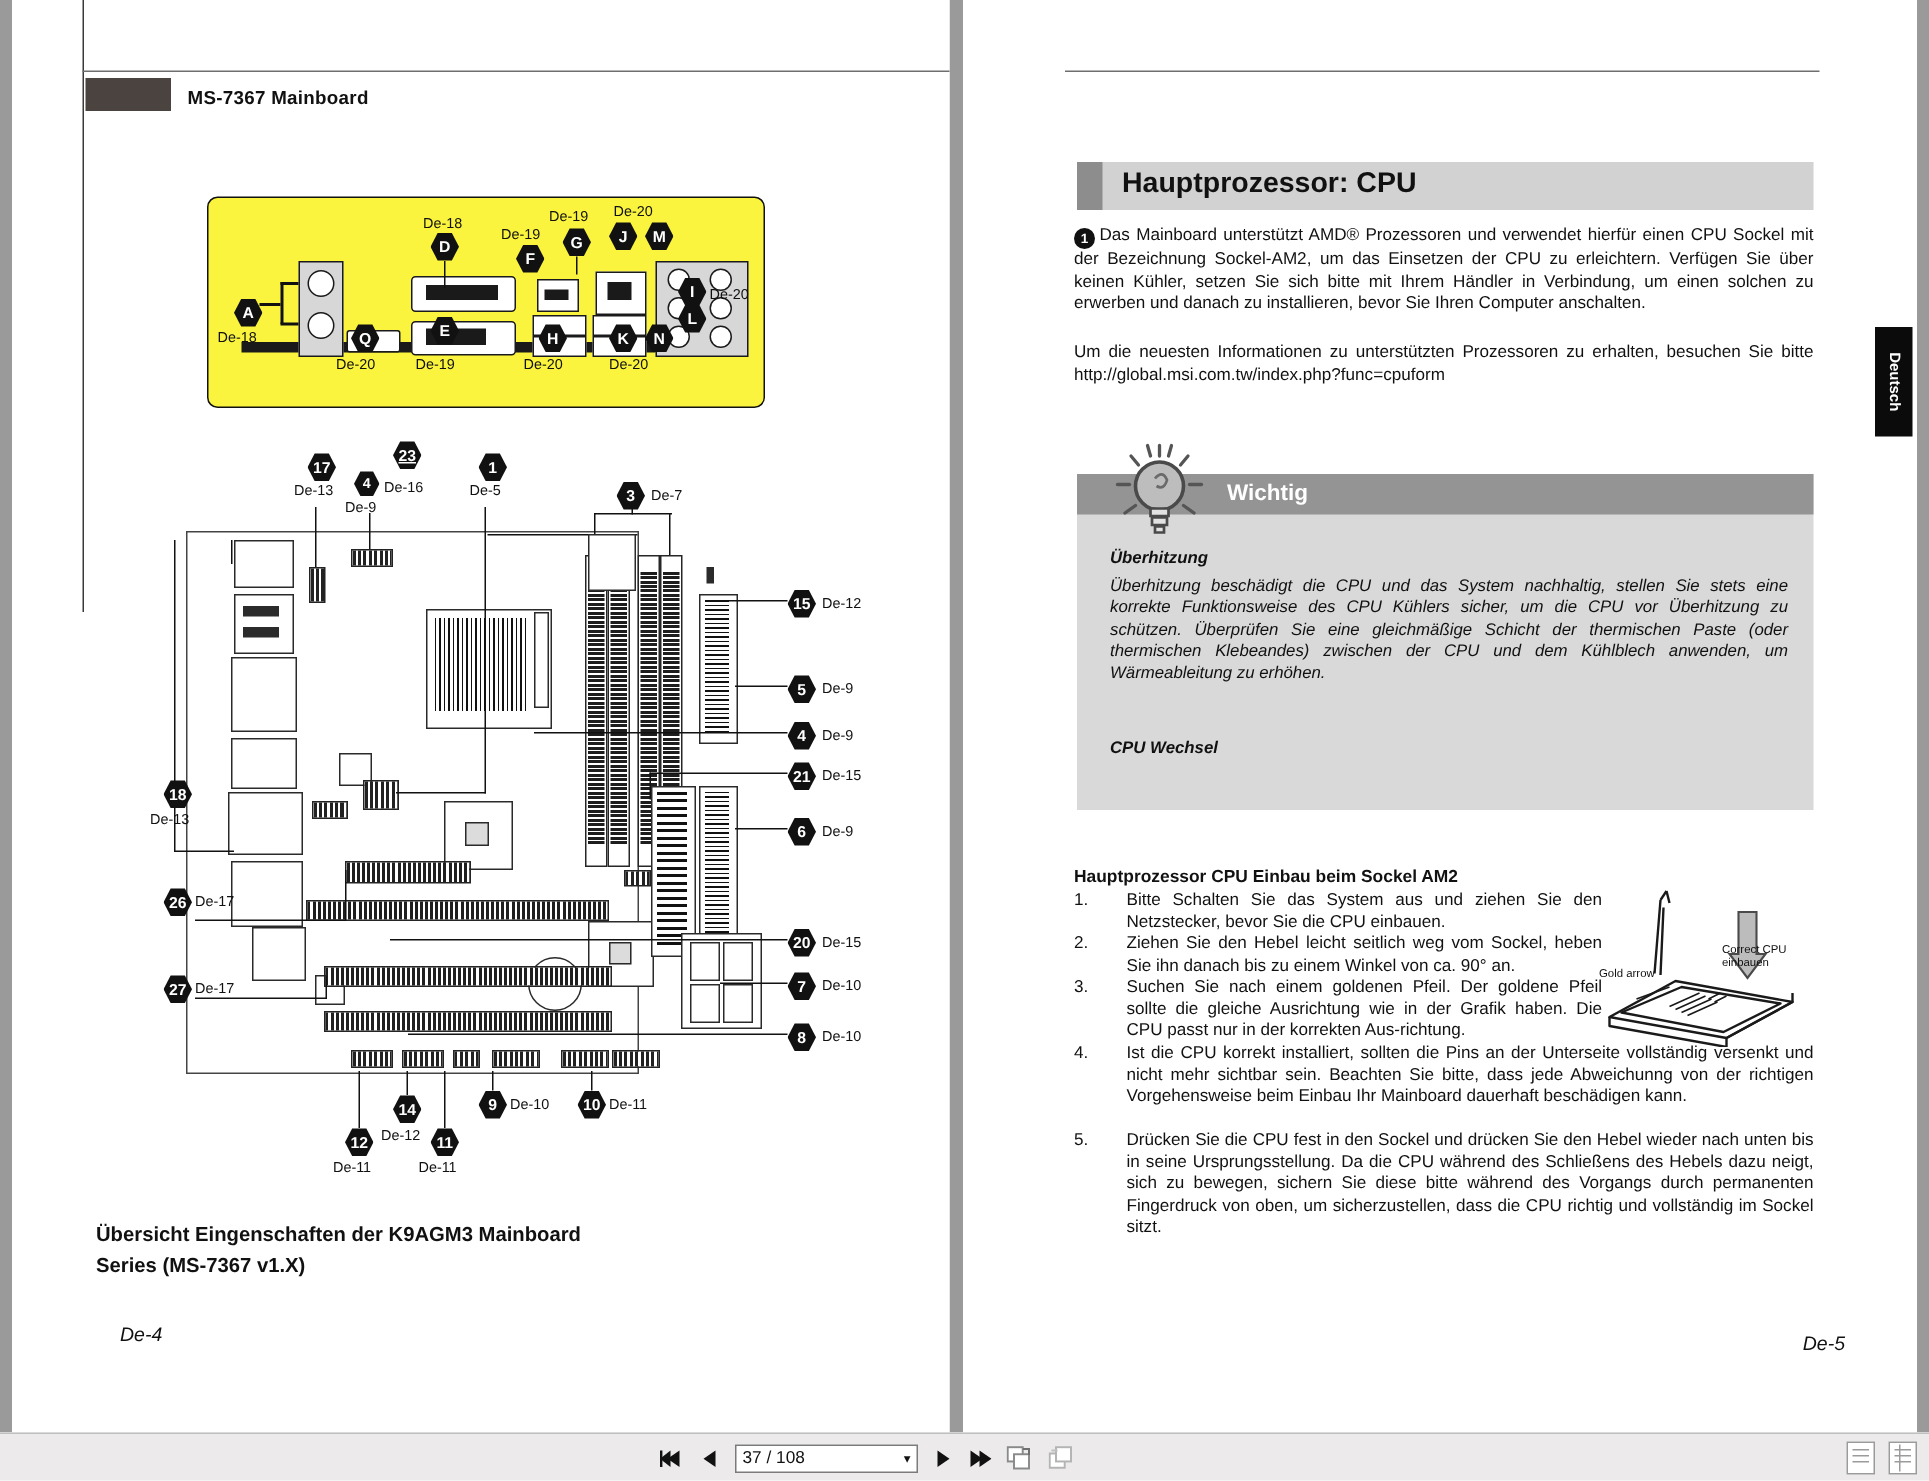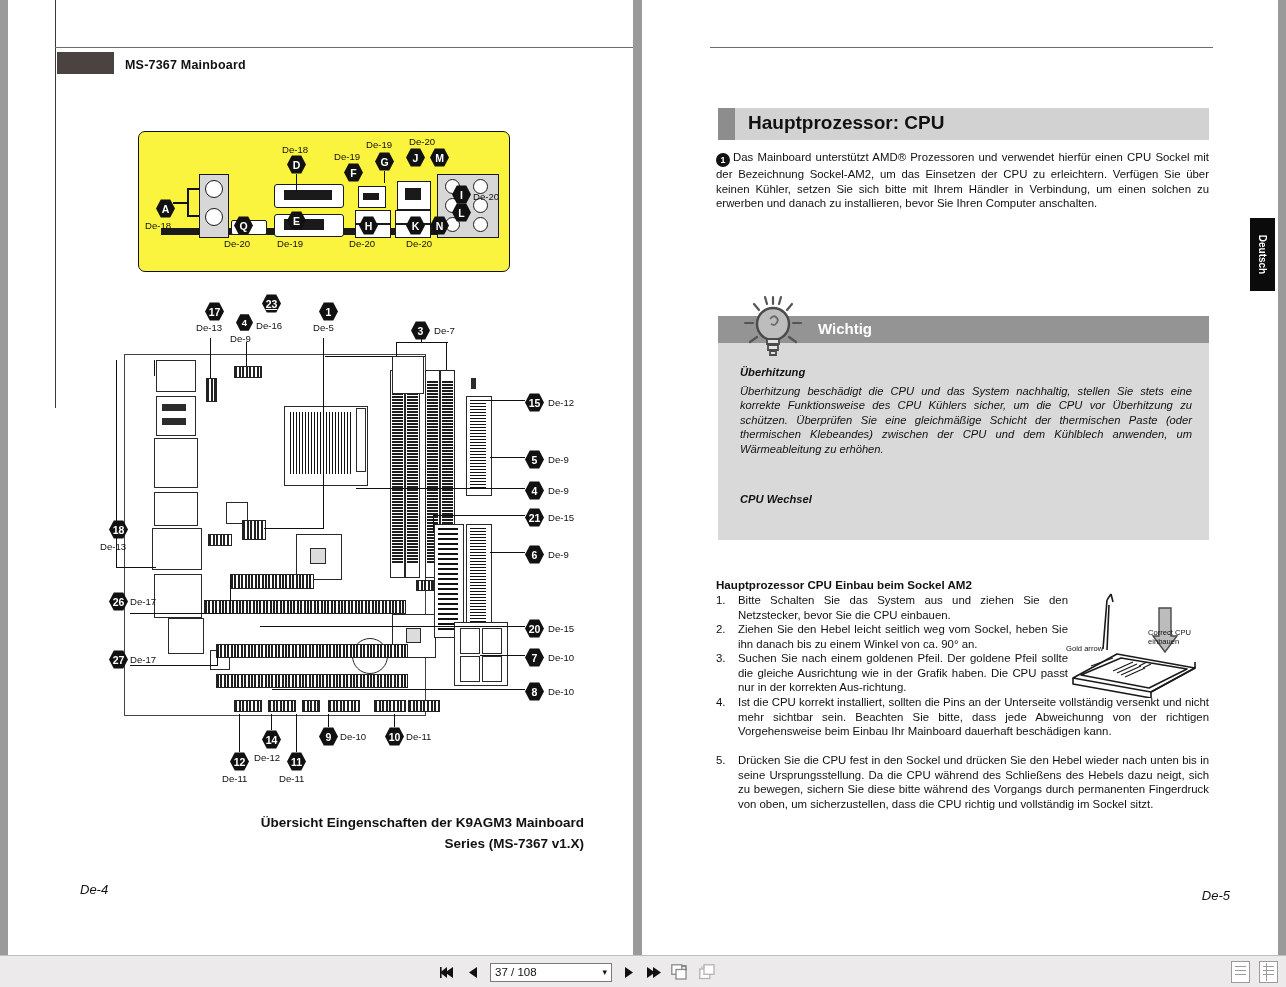--- a/index.html
+++ b/index.html
@@ -44,21 +44,21 @@
   .bx.thin{border-width:1px;}
   .hatch{position:absolute;background:#2b2b2b;}
   .dimm{position:absolute;background:#fff;border:1.3px solid #262626;}
   .dimm .core{position:absolute;left:1px;right:1px;top:10px;bottom:13px;background:
       repeating-linear-gradient(to bottom,#1d1d1d 0 2px,#ffffff 2px 3px);}
   .slot{position:absolute;border:1.3px solid #242424;background:
       repeating-linear-gradient(to right,#1f1f1f 0 2px,#ffffff 2px 3.4px);}
   .hdrpin{position:absolute;border:1.2px solid #232323;background:
       repeating-linear-gradient(to right,#222 0 2px,#fff 2px 3.6px);}
 
-  #caption{position:absolute;left:56px;top:812px;width:520px;text-align:right;font-size:13.5px;font-weight:bold;color:#111;line-height:21px;}
+  #caption{position:absolute;left:56px;top:812px;width:520px;text-align:left;font-size:13.5px;font-weight:bold;color:#111;line-height:21px;}
   #foot-left{position:absolute;left:72px;top:882px;font-size:13px;font-style:italic;color:#111;}
   #foot-right{position:absolute;right:56px;top:888px;font-size:13px;font-style:italic;color:#111;}
 
   
   #sec-bar{position:absolute;left:718px;top:108px;width:491px;height:32px;background:#d2d2d2;}
   #sec-bar-cap{position:absolute;left:718px;top:108px;width:17px;height:32px;background:#8d8d8d;}
   #sec-title{position:absolute;left:748px;top:112px;font-size:19px;font-weight:bold;color:#111;}
 
   .body-p{position:absolute;font-size:11.4px;line-height:14.6px;color:#111;text-align:justify;}
   .circnum{display:inline-block;width:14px;height:14px;border-radius:50%;background:#111;color:#fff;
@@ -67,21 +67,21 @@
   #wichtig-box{position:absolute;left:718px;top:316px;width:491px;height:224px;background:#d9d9d9;}
   #wichtig-bar{position:absolute;left:718px;top:316px;width:491px;height:27px;background:#949494;}
   #wichtig-title{position:absolute;left:818px;top:320px;font-size:15px;font-weight:bold;color:#fff;}
   #bulb{position:absolute;left:740px;top:295px;width:66px;height:66px;}
   .wbody{position:absolute;font-size:11.2px;line-height:14.4px;color:#111;font-style:italic;text-align:justify;}
   .wsub{position:absolute;font-size:11.2px;font-weight:bold;font-style:italic;color:#111;}
 
   #proc-title{position:absolute;left:716px;top:578px;font-size:11.6px;font-weight:bold;color:#111;}
   .step{position:absolute;font-size:11.4px;line-height:14.6px;color:#111;}
   .step .n{position:absolute;left:0;top:0;}
-  .step .t{display:block;margin-left:22px;text-align:justify;}
+  .step .t{display:block;margin-left:35px;text-align:justify;}
 
   #cpuart{position:absolute;left:1055px;top:578px;width:160px;height:120px;}
   .artlbl{position:absolute;font-size:7.6px;color:#111;line-height:9px;}
 
   
   #tab-deutsch{position:absolute;left:1250px;top:218px;width:25px;height:73px;background:#0b0b0b;
       display:flex;align-items:center;justify-content:center;}
   #tab-deutsch span{transform:rotate(90deg);white-space:nowrap;color:#fff;font-size:10px;font-weight:bold;}
 
   
@@ -367,20 +367,21 @@
     <div class="rule-h" style="left:68px;top:47px;width:503px;"></div>
   </div>
 
   <div id="sec-bar"></div>
   <div id="sec-bar-cap"></div>
   <div id="sec-title">Hauptprozessor: CPU</div>
 
   <div class="body-p" style="left:716px;top:150px;width:493px;">
     <span class="circnum">1</span><span>Das Mainboard unterstützt AMD® Prozessoren und verwendet hierfür einen CPU Sockel mit der Bezeichnung Sockel-AM2, um das Einsetzen der CPU zu erleichtern. Verfügen Sie über keinen Kühler, setzen Sie sich bitte mit Ihrem Händler in Verbindung, um einen solchen zu erwerben und danach zu installieren, bevor Sie Ihren Computer anschalten.</span>
   </div>
+  <div class="body-p" style="left:716px;top:228px;width:493px;">Um die neuesten Informationen zu unterstützten Prozessoren zu erhalten, besuchen Sie bitte http://global.msi.com.tw/index.php?func=cpuform</div>
 
   <div id="wichtig-box"></div>
   <div id="wichtig-bar"></div>
   <svg id="bulb" viewBox="0 0 66 66">
     <g stroke="#555" stroke-width="2.2" stroke-linecap="round">
       <line x1="33" y1="2" x2="33" y2="9"></line>
       <line x1="14" y1="9" x2="19" y2="15"></line>
       <line x1="52" y1="9" x2="47" y2="15"></line>
       <line x1="5" y1="28" x2="13" y2="28"></line>
       <line x1="61" y1="28" x2="53" y2="28"></line>

